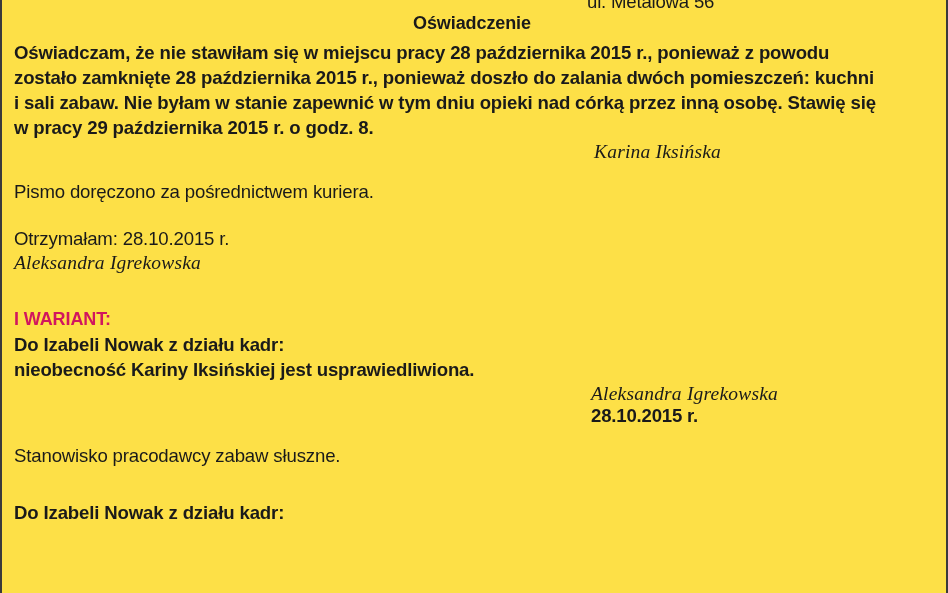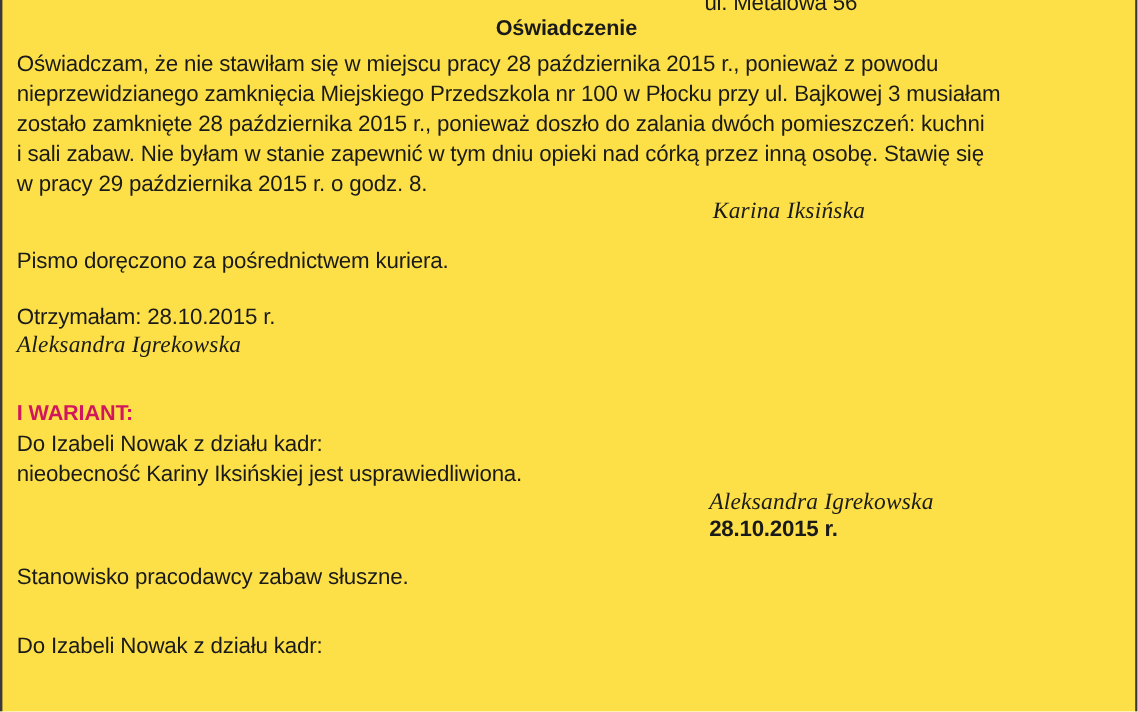--- a/index.html
+++ b/index.html
@@ -35,20 +35,21 @@
     letter-spacing: -0.15px;
     white-space: pre;
     color: #1a1a1a;
   }
 
   .para {
     font-size: 18.6px;
     line-height: 25.3px;
     letter-spacing: -0.2px;
     color: #1a1a1a;
+    font-weight: bold;
   }
 
   .para .line {
     display: block;
   }
 
   
   .addr-row {
     height: 19px;
     position: relative;
@@ -142,21 +143,20 @@
     <div class="addr-row">
       <div class="addr">ul. Metalowa 56</div>
     </div>
 
     <div class="title-row">
       <div class="doc-title">Oświadczenie</div>
     </div>
 
     <div class="para">
       <span class="line">Oświadczam, że nie stawiłam się w miejscu pracy 28 października 2015 r., ponieważ z powodu</span>
-      <span class="line">nieprzewidzianego zamknięcia Miejskiego Przedszkola nr 100 w Płocku przy ul. Bajkowej 3 musiałam</span>
       <span class="line">zostało zamknięte 28 października 2015 r., ponieważ doszło do zalania dwóch pomieszczeń: kuchni</span>
       <span class="line">i sali zabaw. Nie byłam w stanie zapewnić w tym dniu opieki nad córką przez inną osobę. Stawię się</span>
       <span class="line">w pracy 29 października 2015 r. o godz. 8.</span>
     </div>
 
     <div class="sig-right">
       <span class="sig">Karina Iksińska</span>
     </div>
 
     <div class="spacer-sm"></div>

